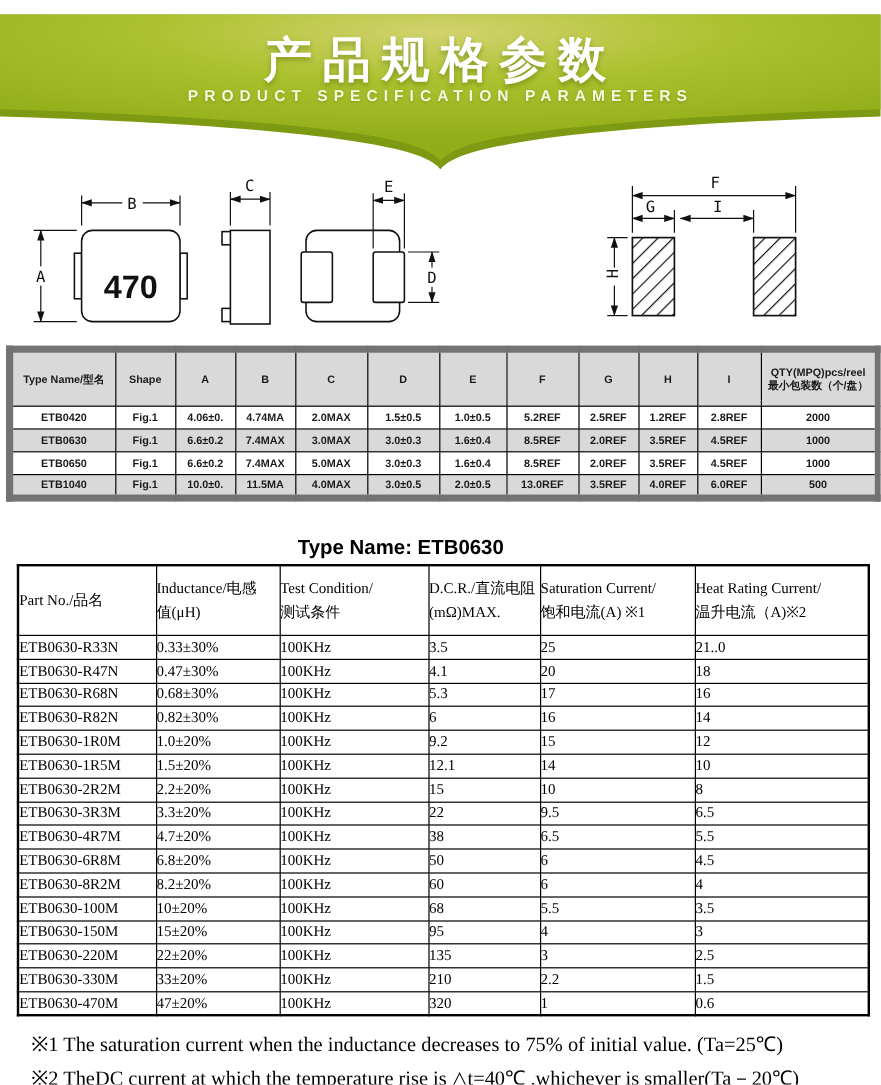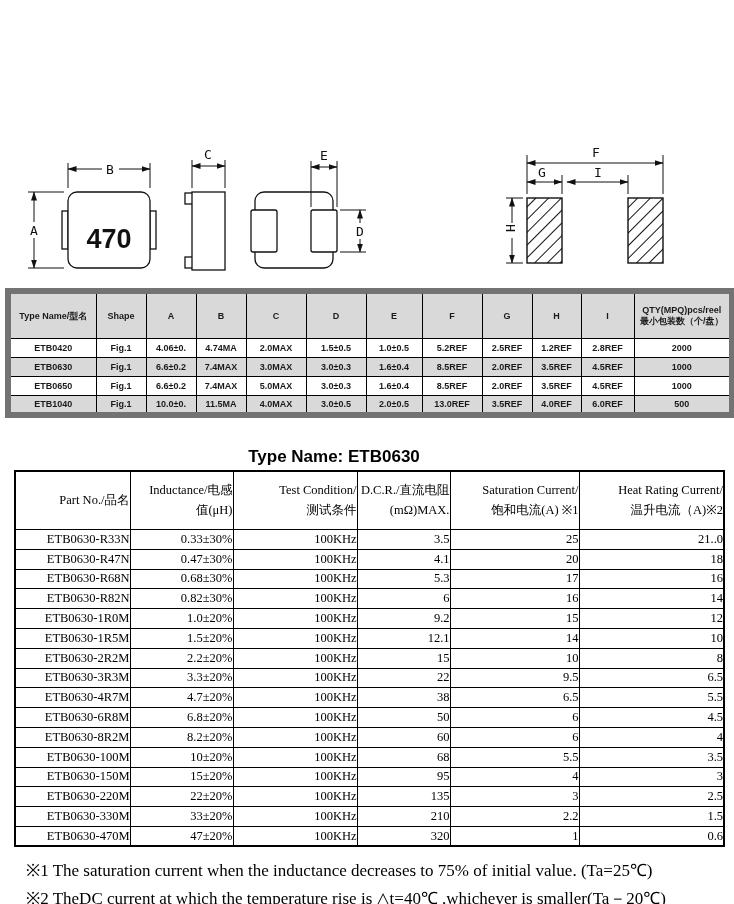--- a/index.html
+++ b/index.html
@@ -29,34 +29,49 @@
     font-size:9px;font-weight:bold;text-align:center;border:6px solid #737373;}
   .dim-table th,.dim-table td{border:1px solid #000;padding:0;overflow:hidden;white-space:nowrap;}
   .dim-table thead th{height:44px;background:#d9d9d9;}
   .dim-table tbody tr{height:19px;padding-left:19px;}
   .dim-table tbody tr:nth-child(even){background:#d9d9d9;}
 
   
   .spec-title{position:absolute;top:447px;left:0;width:668px;text-align:center;
     font-size:17px;font-weight:bold;font-family:"Liberation Sans",sans-serif;color:#000;}
   .spec-table{position:absolute;top:470px;left:14px;width:709px;
-    font-family:"Liberation Serif",serif;font-size:12.5px;text-align:right;border:2px solid #000;color:#000;}
+    font-family:"Liberation Serif",serif;font-size:12.5px;text-align:left;border:2px solid #000;color:#000;}
   .spec-table th,.spec-table td{border:1px solid #000;padding:0;overflow:hidden;white-space:nowrap;font-weight:normal;}
   .spec-table thead th{height:57px;line-height:1.55;}
   .spec-table tbody tr{height:19.8px;}
 
   
   .footnotes{position:absolute;top:857px;left:26px;width:700px;
     font-family:Liberation Serif, serif;font-size:17px;color:#000;line-height:1.65;}
 </style>
 </head>
 <body>
 
 <div id="stage">
 
+  <div class="banner">
+    <svg width="734" height="150" viewBox="0 0 734 150">
+      <defs>
+        <radialGradient id="bg" cx="0.5" cy="0.12" r="0.75">
+          <stop offset="0" stop-color="#d2d36e"></stop>
+          <stop offset="0.45" stop-color="#abc12e"></stop>
+          <stop offset="1" stop-color="#92ad18"></stop>
+        </radialGradient>
+      </defs>
+      <path fill="#7d9a12" d="M0,12 H734 V97 C600,101 470,109 405,124 Q375,131 367,141 Q359,131 329,124 C264,109 134,101 0,97 Z"></path>
+      <path fill="url(#bg)" d="M0,12 H734 V91 C600,95 470,103 405,117 Q375,124 367,134 Q359,124 329,117 C264,103 134,95 0,91 Z"></path>
+    </svg>
+    <div class="banner-title">产品规格参数</div>
+    <div class="banner-subtitle">PRODUCT SPECIFICATION PARAMETERS</div>
+  </div>
 
   <svg class="diagrams" width="734" height="160" viewBox="0 0 734 160">
     <defs>
       <marker id="arr" markerWidth="10" markerHeight="8" refX="8.5" refY="3.5" orient="auto-start-reverse" markerUnits="userSpaceOnUse">
         <path d="M0,0.5 L9,3.5 L0,6.5 Z" fill="#111"></path>
       </marker>
       <pattern id="hatch" width="9" height="9" patternUnits="userSpaceOnUse" patternTransform="rotate(45)">
         <rect width="9" height="9" fill="#ffffff"></rect>
         <line x1="0" y1="0" x2="0" y2="9" stroke="#111" stroke-width="2"></line>
       </pattern>

